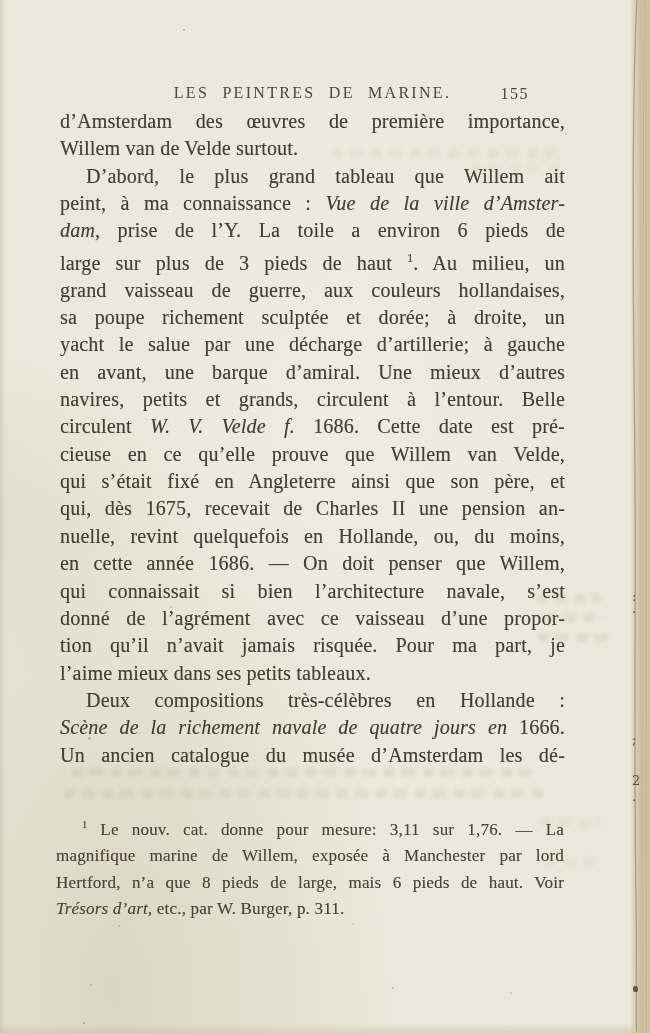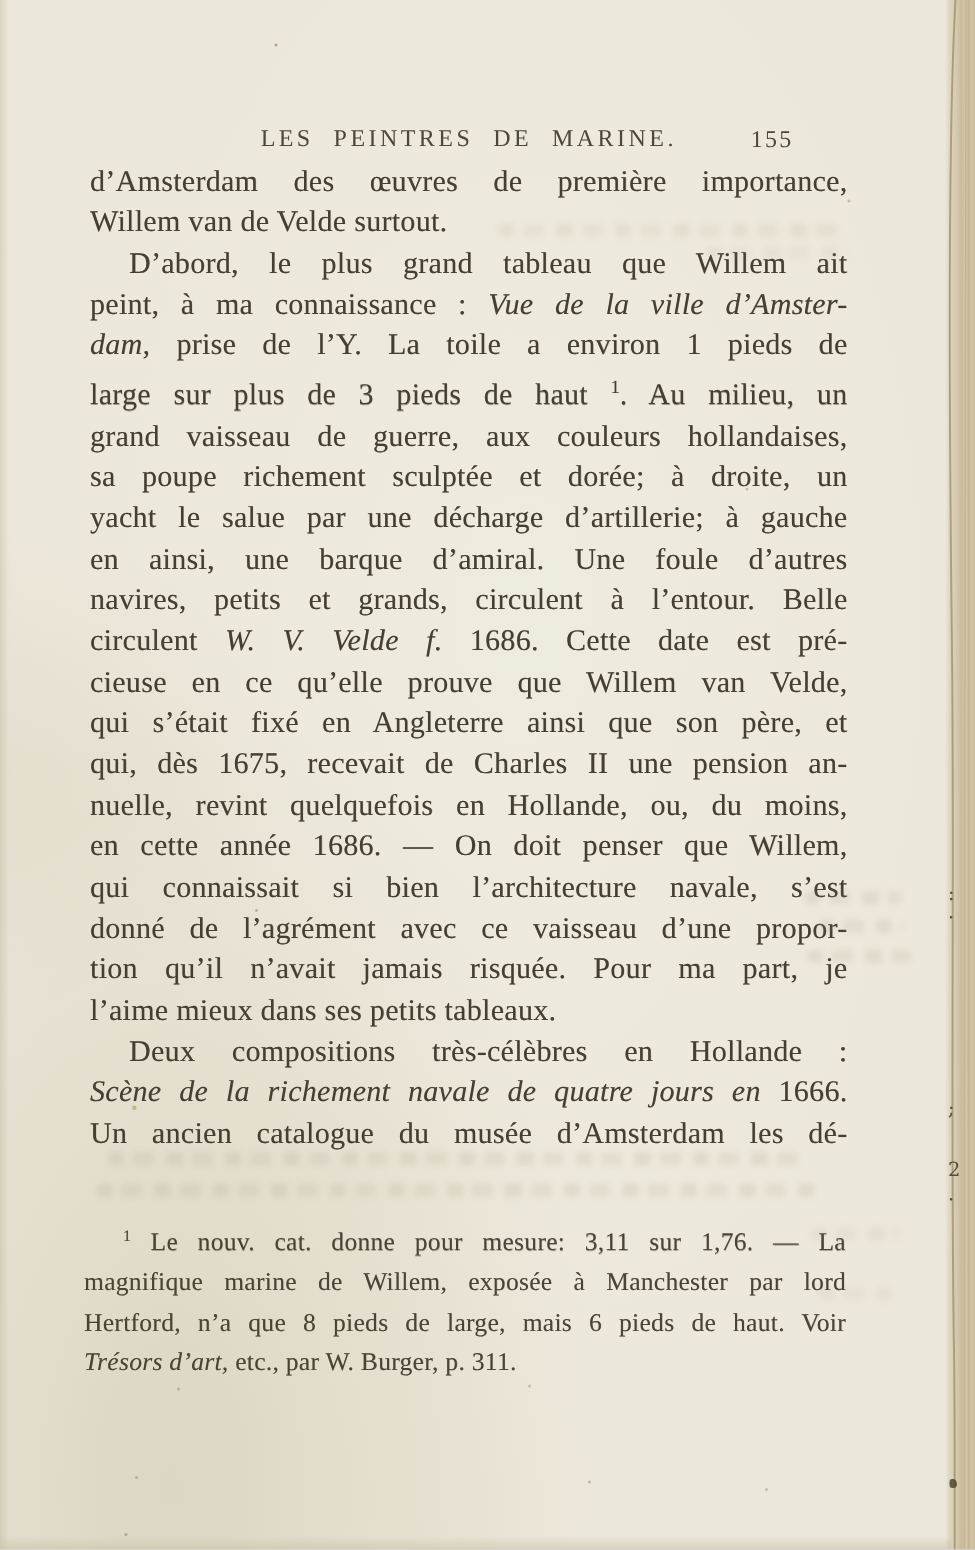--- a/index.html
+++ b/index.html
@@ -1,20 +1,20 @@
 <!DOCTYPE html>
 <html><head>
 <meta charset="utf-8">
 <style>
   html,body { margin:0; padding:0; }
   body { width:650px; height:1033px; overflow:hidden;
          font-family:"Liberation Serif","DejaVu Serif",serif; }
 
   .scan { position:relative; width:650px; height:1033px;
-          background:#737373; overflow:hidden; }
+          background:#0ea5e9; overflow:hidden; }
 
   
   .paper { position:absolute; left:0; top:0; width:636px; height:1033px;
     background:
       radial-gradient(ellipse at 18% 96%, rgba(216,210,190,.8) 0%, rgba(216,210,190,0) 38%),
       radial-gradient(ellipse at 0% 50%, rgba(222,216,198,.55) 0%, rgba(222,216,198,0) 22%),
       radial-gradient(ellipse at 55% 40%, #eeebdf 0%, #ebe7da 70%),
       #ebe7da; }
   .paper::after { content:""; position:absolute; left:0; bottom:0; width:100%; height:9px;
       background:linear-gradient(rgba(201,192,166,0), rgba(201,192,166,.55)); }
@@ -68,26 +68,26 @@
     <div class="header">
       <span class="htitle">LES PEINTRES DE MARINE.</span>
       <span class="pageno">155</span>
     </div>
 
     <div class="bodytext" id="body-text">
         <div class="line justify"><span>d’Amsterdam des œuvres de première importance,</span></div>
         <div class="line"><span>Willem van de Velde surtout.</span></div>
         <div class="line justify indent"><span>D’abord, le plus grand tableau que Willem ait</span></div>
         <div class="line justify"><span>peint, à ma connaissance : </span><span class="it">Vue de la ville d’Amster-</span></div>
-        <div class="line justify"><span class="it">dam,</span><span> prise de l’Y. La toile a environ 1 pieds de</span></div>
+        <div class="line justify"><span class="it">dam,</span><span> prise de l’Y. La toile a environ 6 pieds de</span></div>
         <div class="line justify"><span>large sur plus de 3 pieds de haut </span><span class="sup">1</span><span>. Au milieu, un</span></div>
         <div class="line justify"><span>grand vaisseau de guerre, aux couleurs hollandaises,</span></div>
         <div class="line justify"><span>sa poupe richement sculptée et dorée; à droite, un</span></div>
         <div class="line justify"><span>yacht le salue par une décharge d’artillerie; à gauche</span></div>
-        <div class="line justify"><span>en ainsi, une barque d’amiral. Une foule d’autres</span></div>
+        <div class="line justify"><span>en avant, une barque d’amiral. Une mieux d’autres</span></div>
         <div class="line justify"><span>navires, petits et grands, circulent à l’entour. Belle</span></div>
         <div class="line justify"><span>circulent </span><span class="it">W. V. Velde f.</span><span> 1686. Cette date est pré-</span></div>
         <div class="line justify"><span>cieuse en ce qu’elle prouve que Willem van Velde,</span></div>
         <div class="line justify"><span>qui s’était fixé en Angleterre ainsi que son père, et</span></div>
         <div class="line justify"><span>qui, dès 1675, recevait de Charles II une pension an-</span></div>
         <div class="line justify"><span>nuelle, revint quelquefois en Hollande, ou, du moins,</span></div>
         <div class="line justify"><span>en cette année 1686. — On doit penser que Willem,</span></div>
         <div class="line justify"><span>qui connaissait si bien l’architecture navale, s’est</span></div>
         <div class="line justify"><span>donné de l’agrément avec ce vaisseau d’une propor-</span></div>
         <div class="line justify"><span>tion qu’il n’avait jamais risquée. Pour ma part, je</span></div>

